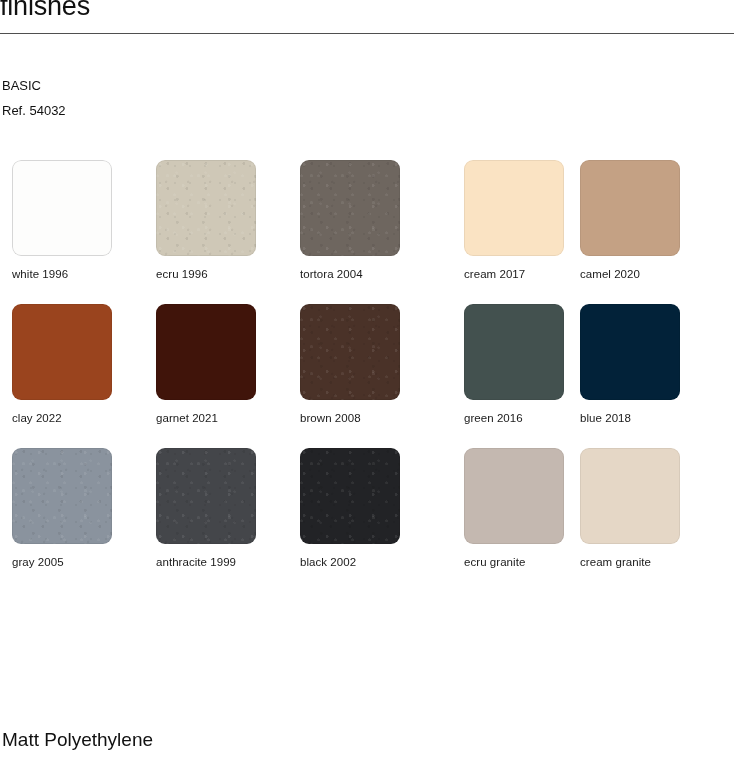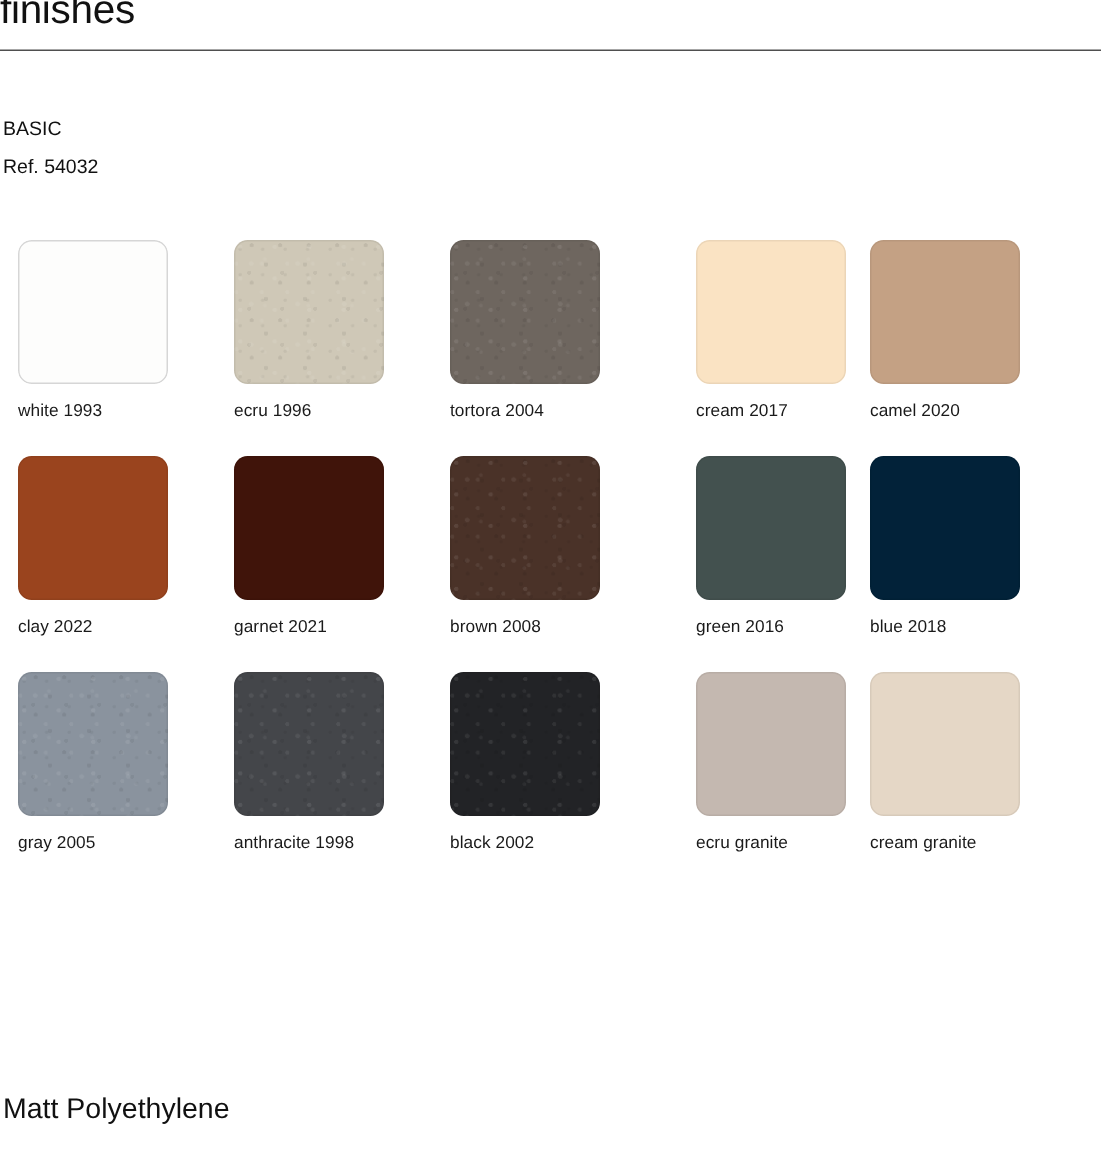--- a/index.html
+++ b/index.html
@@ -137,21 +137,21 @@
 
 <div class="section-heading" id="basic-heading">
   <span class="sec-name">BASIC</span>
   <span class="sec-ref">Ref. 54032</span>
 </div>
 
 <div class="swatch-grid" id="swatch-grid">
     <div class="swatch-row">
       <div class="swatch-cell col-0">
         <div class="swatch-chip outlined" title="white 2001" style="background-color: rgb(253, 253, 252);"></div>
-        <div class="swatch-label">white 1993</div>
+        <div class="swatch-label">white 1996</div>
       </div>
       <div class="swatch-cell col-1">
         <div class="swatch-chip textured" title="ecru 2003" style="background-color: rgb(207, 200, 183);"></div>
         <div class="swatch-label">ecru 1996</div>
       </div>
       <div class="swatch-cell col-2">
         <div class="swatch-chip textured" title="tortora 2004" style="background-color: rgb(110, 102, 95);"></div>
         <div class="swatch-label">tortora 2004</div>
       </div>
       <div class="swatch-cell col-3">
@@ -185,21 +185,21 @@
         <div class="swatch-label">blue 2018</div>
       </div>
     </div>
     <div class="swatch-row">
       <div class="swatch-cell col-0">
         <div class="swatch-chip textured" title="gray 2005" style="background-color: rgb(138, 147, 158);"></div>
         <div class="swatch-label">gray 2005</div>
       </div>
       <div class="swatch-cell col-1">
         <div class="swatch-chip textured" title="anthracite 2006" style="background-color: rgb(68, 70, 74);"></div>
-        <div class="swatch-label">anthracite 1998</div>
+        <div class="swatch-label">anthracite 1999</div>
       </div>
       <div class="swatch-cell col-2">
         <div class="swatch-chip textured" title="black 2002" style="background-color: rgb(34, 35, 38);"></div>
         <div class="swatch-label">black 2002</div>
       </div>
       <div class="swatch-cell col-3">
         <div class="swatch-chip" title="ecru granite" style="background-color: rgb(196, 184, 176);"></div>
         <div class="swatch-label">ecru granite</div>
       </div>
       <div class="swatch-cell col-4">

